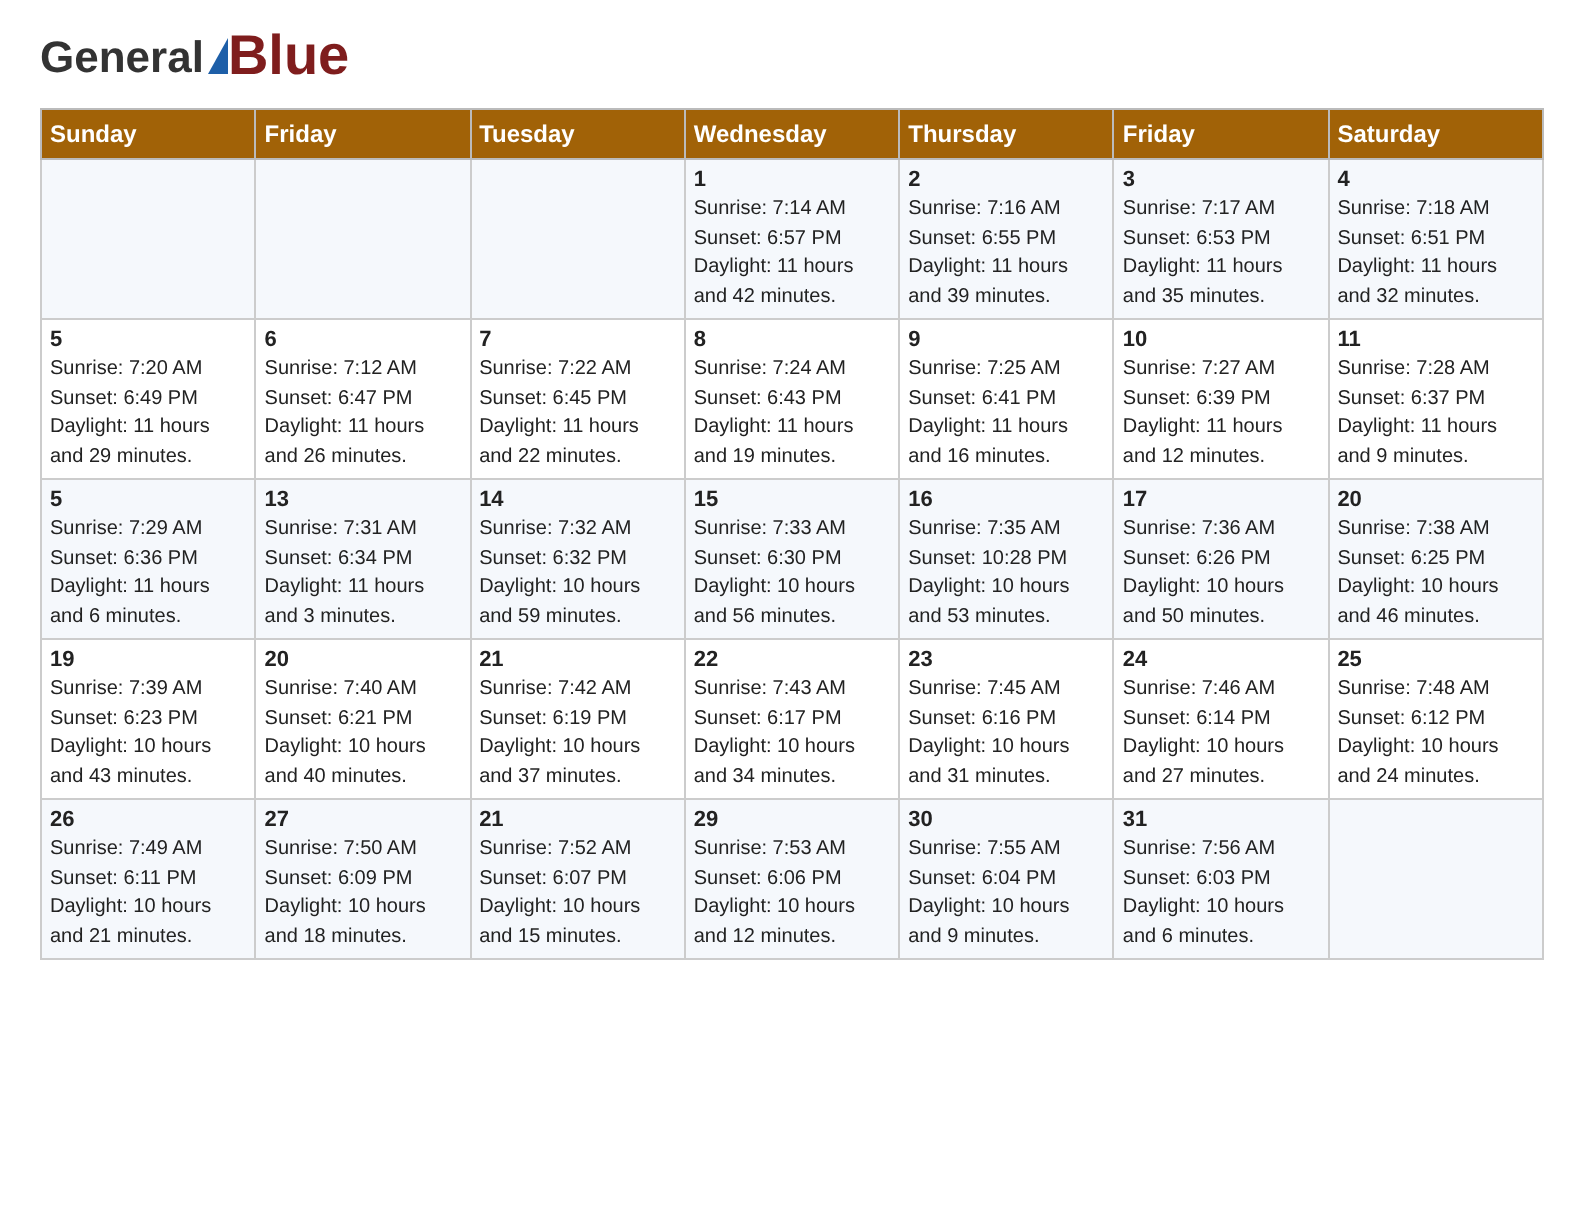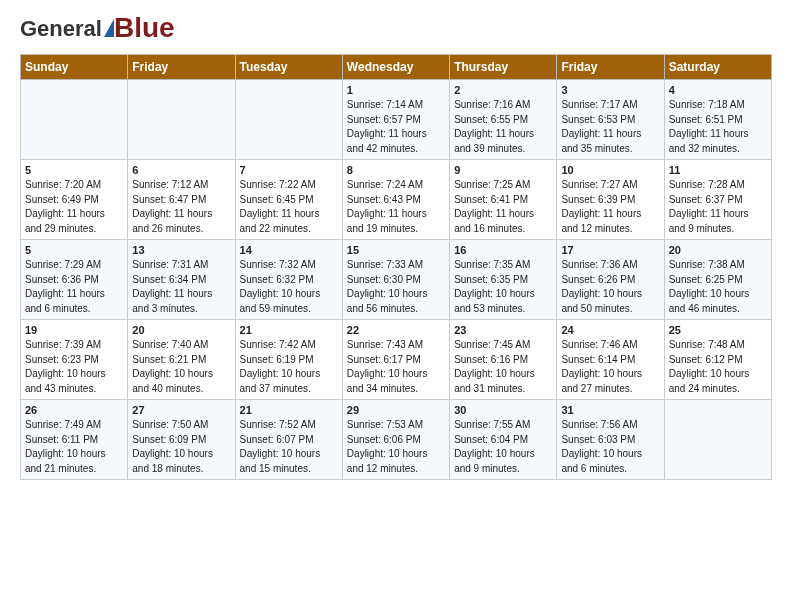--- a/index.html
+++ b/index.html
@@ -223,21 +223,21 @@
           </td>
           <td>
             <span class="day-number">15</span>
             <div class="day-info">Sunrise: 7:33 AM
 Sunset: 6:30 PM
 Daylight: 10 hours and 56 minutes.</div>
           </td>
           <td>
             <span class="day-number">16</span>
             <div class="day-info">Sunrise: 7:35 AM
-Sunset: 6:35 PM
+Sunset: 10:28 PM
 Daylight: 10 hours and 53 minutes.</div>
           </td>
           <td>
             <span class="day-number">17</span>
             <div class="day-info">Sunrise: 7:36 AM
 Sunset: 6:26 PM
 Daylight: 10 hours and 50 minutes.</div>
           </td>
           <td>
             <span class="day-number">20</span>

